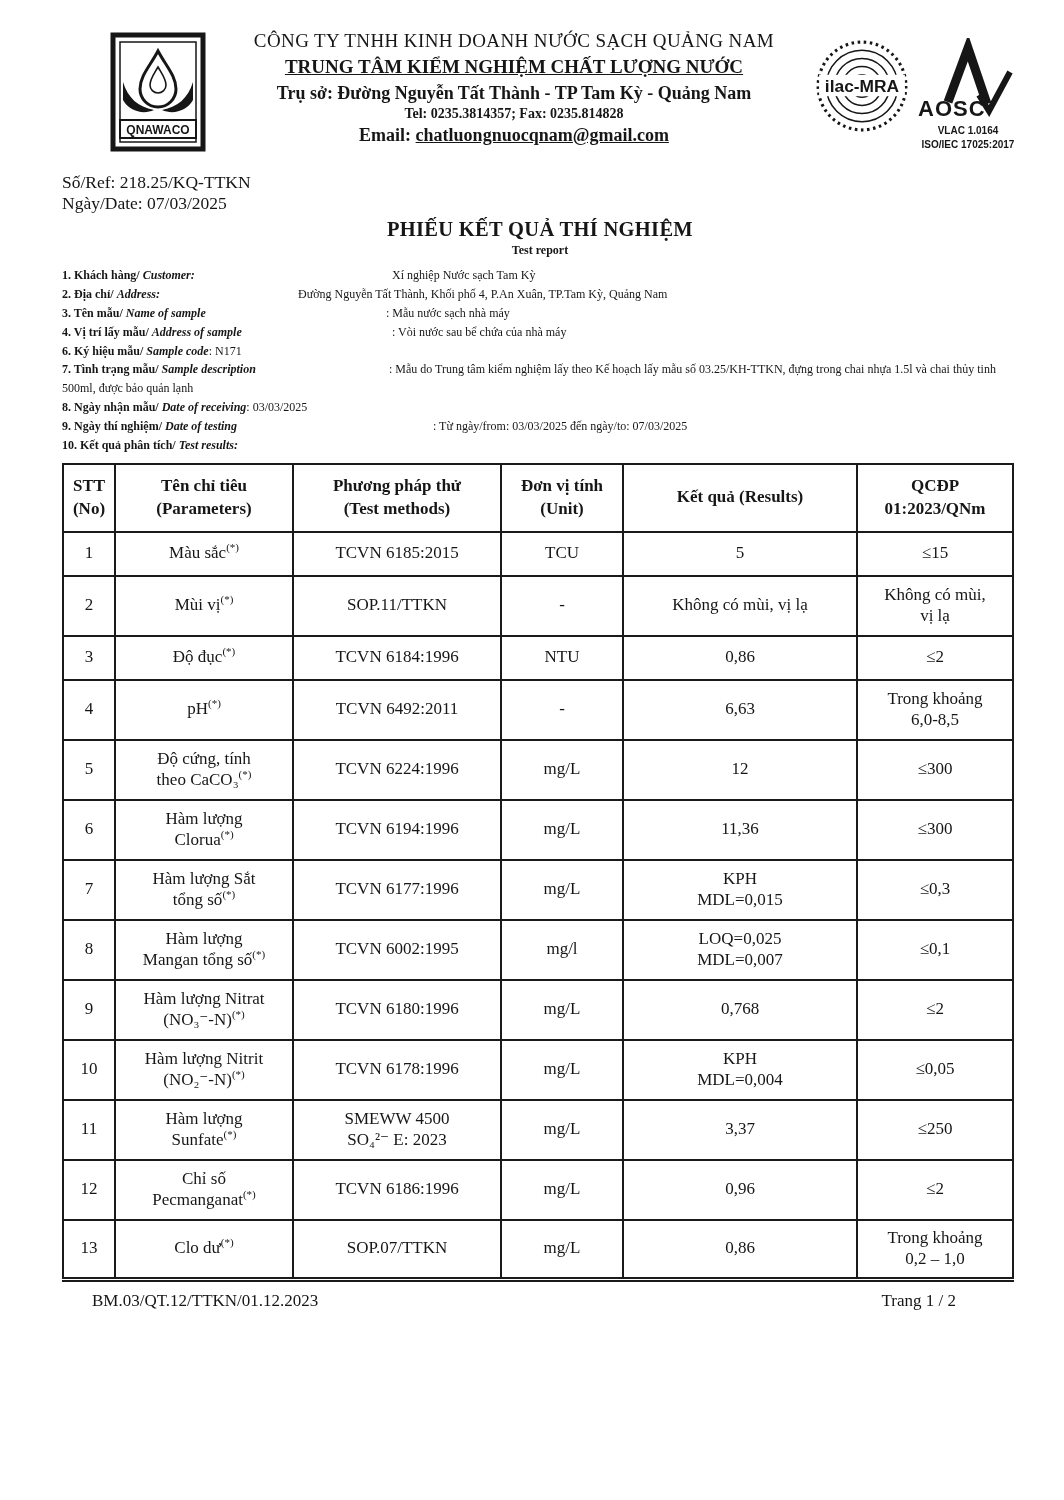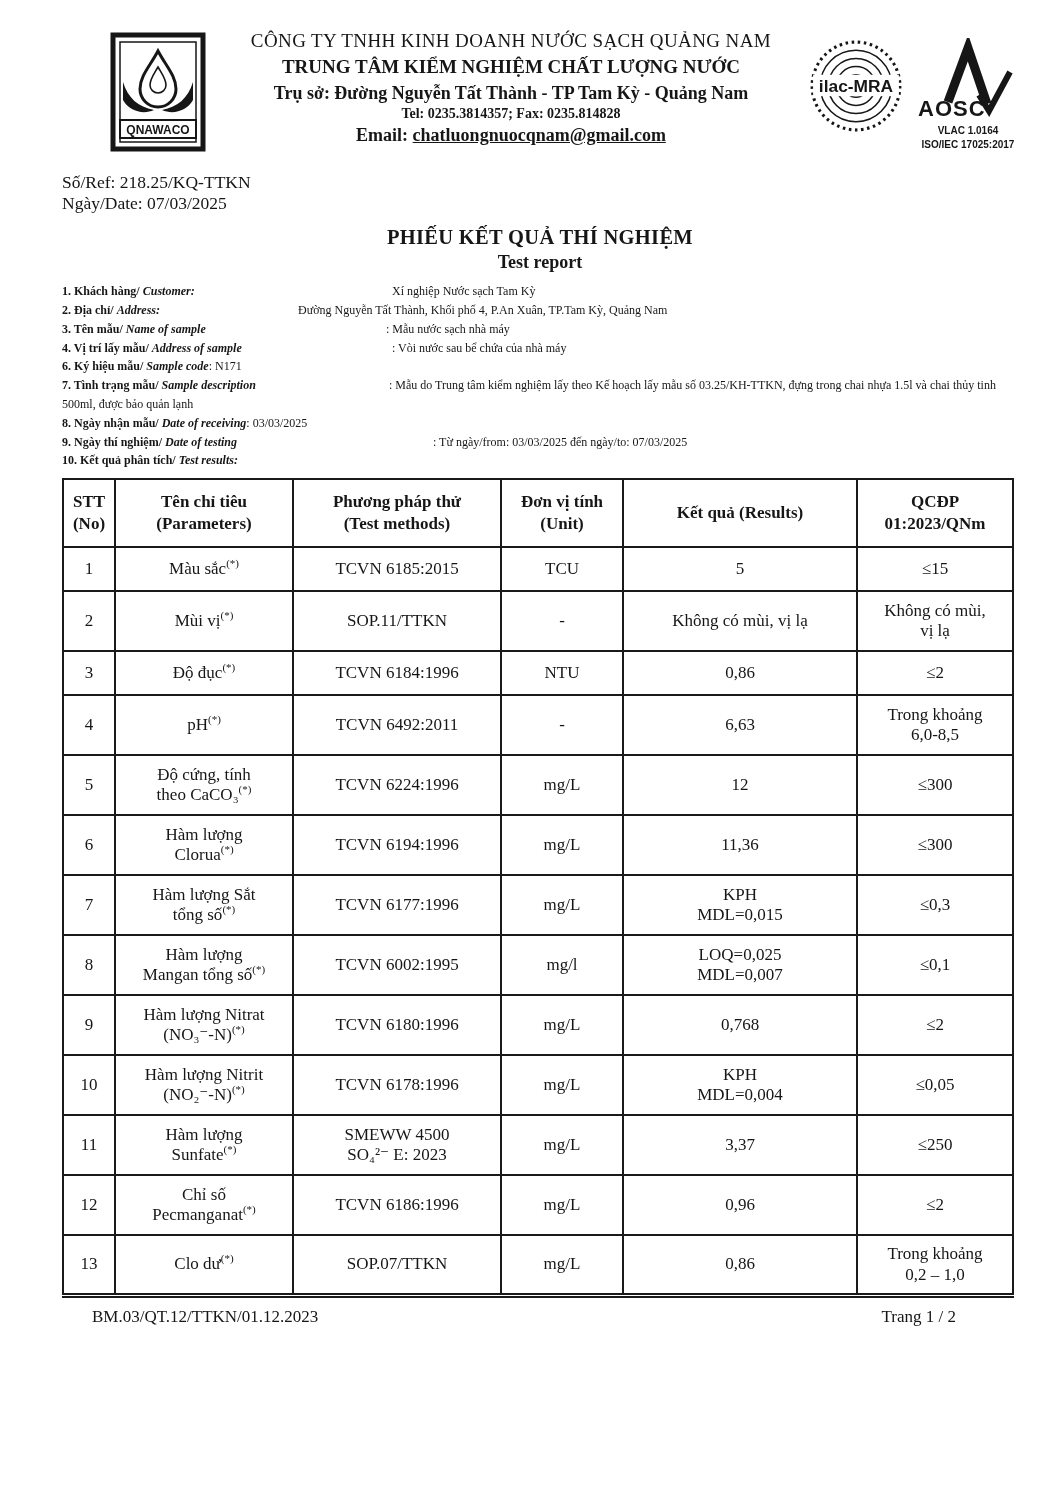--- a/index.html
+++ b/index.html
@@ -8,33 +8,33 @@
     font-family:"Liberation Serif","DejaVu Serif",serif;
     -webkit-font-smoothing:antialiased;overflow:hidden;
   }
   .page{padding:26px 46px 0 62px;}
 
   
   .hdr{display:flex;align-items:flex-start;}
   .logo-box{flex:0 0 104px;margin-top:6px;padding-left:48px;}
   .hdr-center{flex:1;text-align:center;line-height:1.33;padding:0 2px;margin-top:2px;}
   .company{font-size:19px;letter-spacing:.4px;}
-  .center-name{font-size:19px;font-weight:bold;margin-top:1px;}
+  .center-name{font-size:19px;font-weight:bold;margin-top:1px;text-decoration:underline;}
   .addr{font-size:18px;font-weight:bold;margin-top:2px;}
   .telfax{font-size:14px;font-weight:bold;}
   .email-line{font-size:18px;font-weight:bold;}
   .email{font-weight:bold;text-decoration:underline;color:#161616;cursor:pointer;}
-  .hdr-right{flex:0 0 198px;display:flex;align-items:flex-start;gap:12px;margin-top:12px;}
+  .hdr-right{flex:0 0 198px;display:flex;align-items:flex-start;gap:6px;margin-top:12px;}
   svg text{fill:#161616;}
 
   
   .ref-line{display:flex;justify-content:space-between;font-size:17.5px;margin-top:16px;flex-direction:column;}
-  .title-block{text-align:center;margin-top:10px;line-height:1.3;}
+  .title-block{text-align:center;margin-top:2px;line-height:1.3;}
   .title-main{font-size:20.5px;font-weight:bold;letter-spacing:.3px;}
-  .title-sub{font-size:18px;font-weight:bold;}
+  .title-sub{font-size:12px;font-weight:bold;}
 
   
   .info{margin-top:8px;font-size:12px;line-height:1.57;}
   .info-item{margin:0;}
   .info-label{font-weight:bold;}
   .info-label .en{font-style:italic;}
   .info-item:nth-child(1) .info-label{display:inline-block;width:330px;}
   .info-item:nth-child(2) .info-label{display:inline-block;width:236px;}
   .info-item:nth-child(3) .info-label{display:inline-block;width:324px;}
   .info-item:nth-child(4) .info-label{display:inline-block;min-width:330px;}

